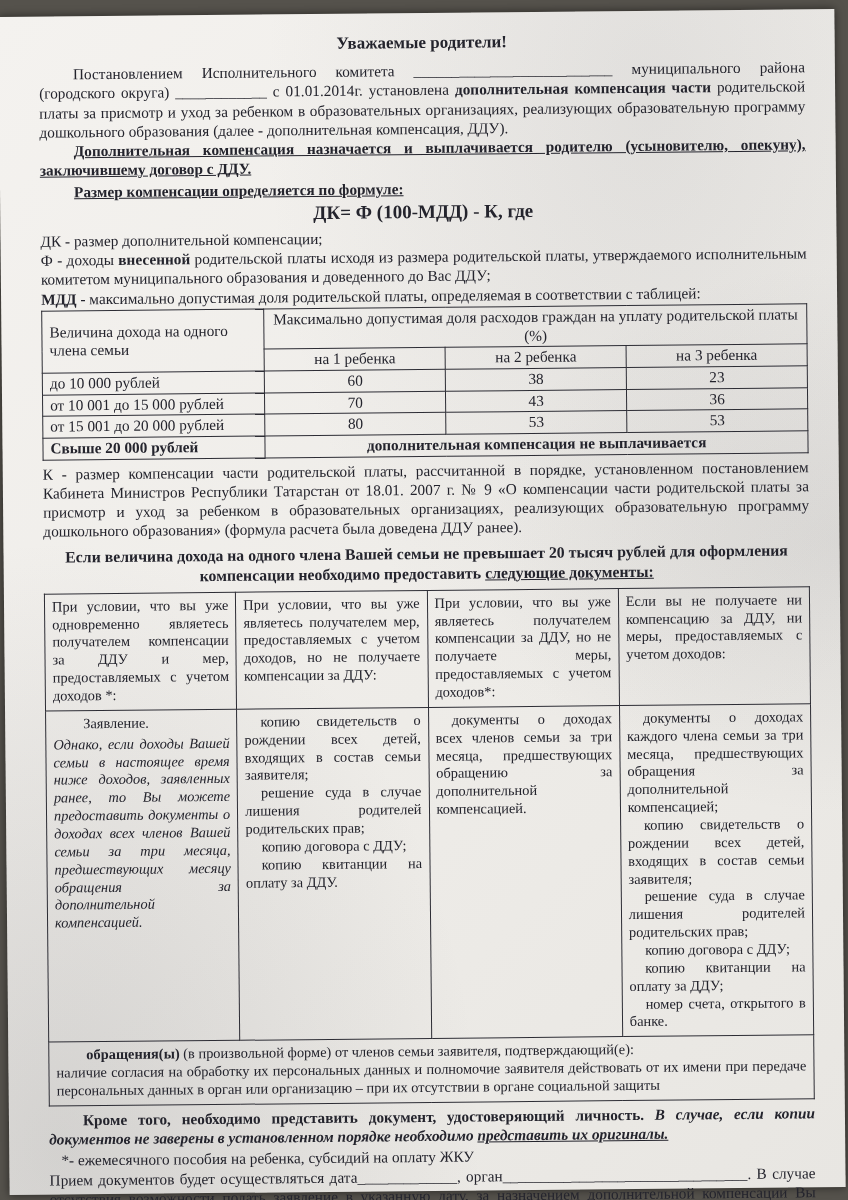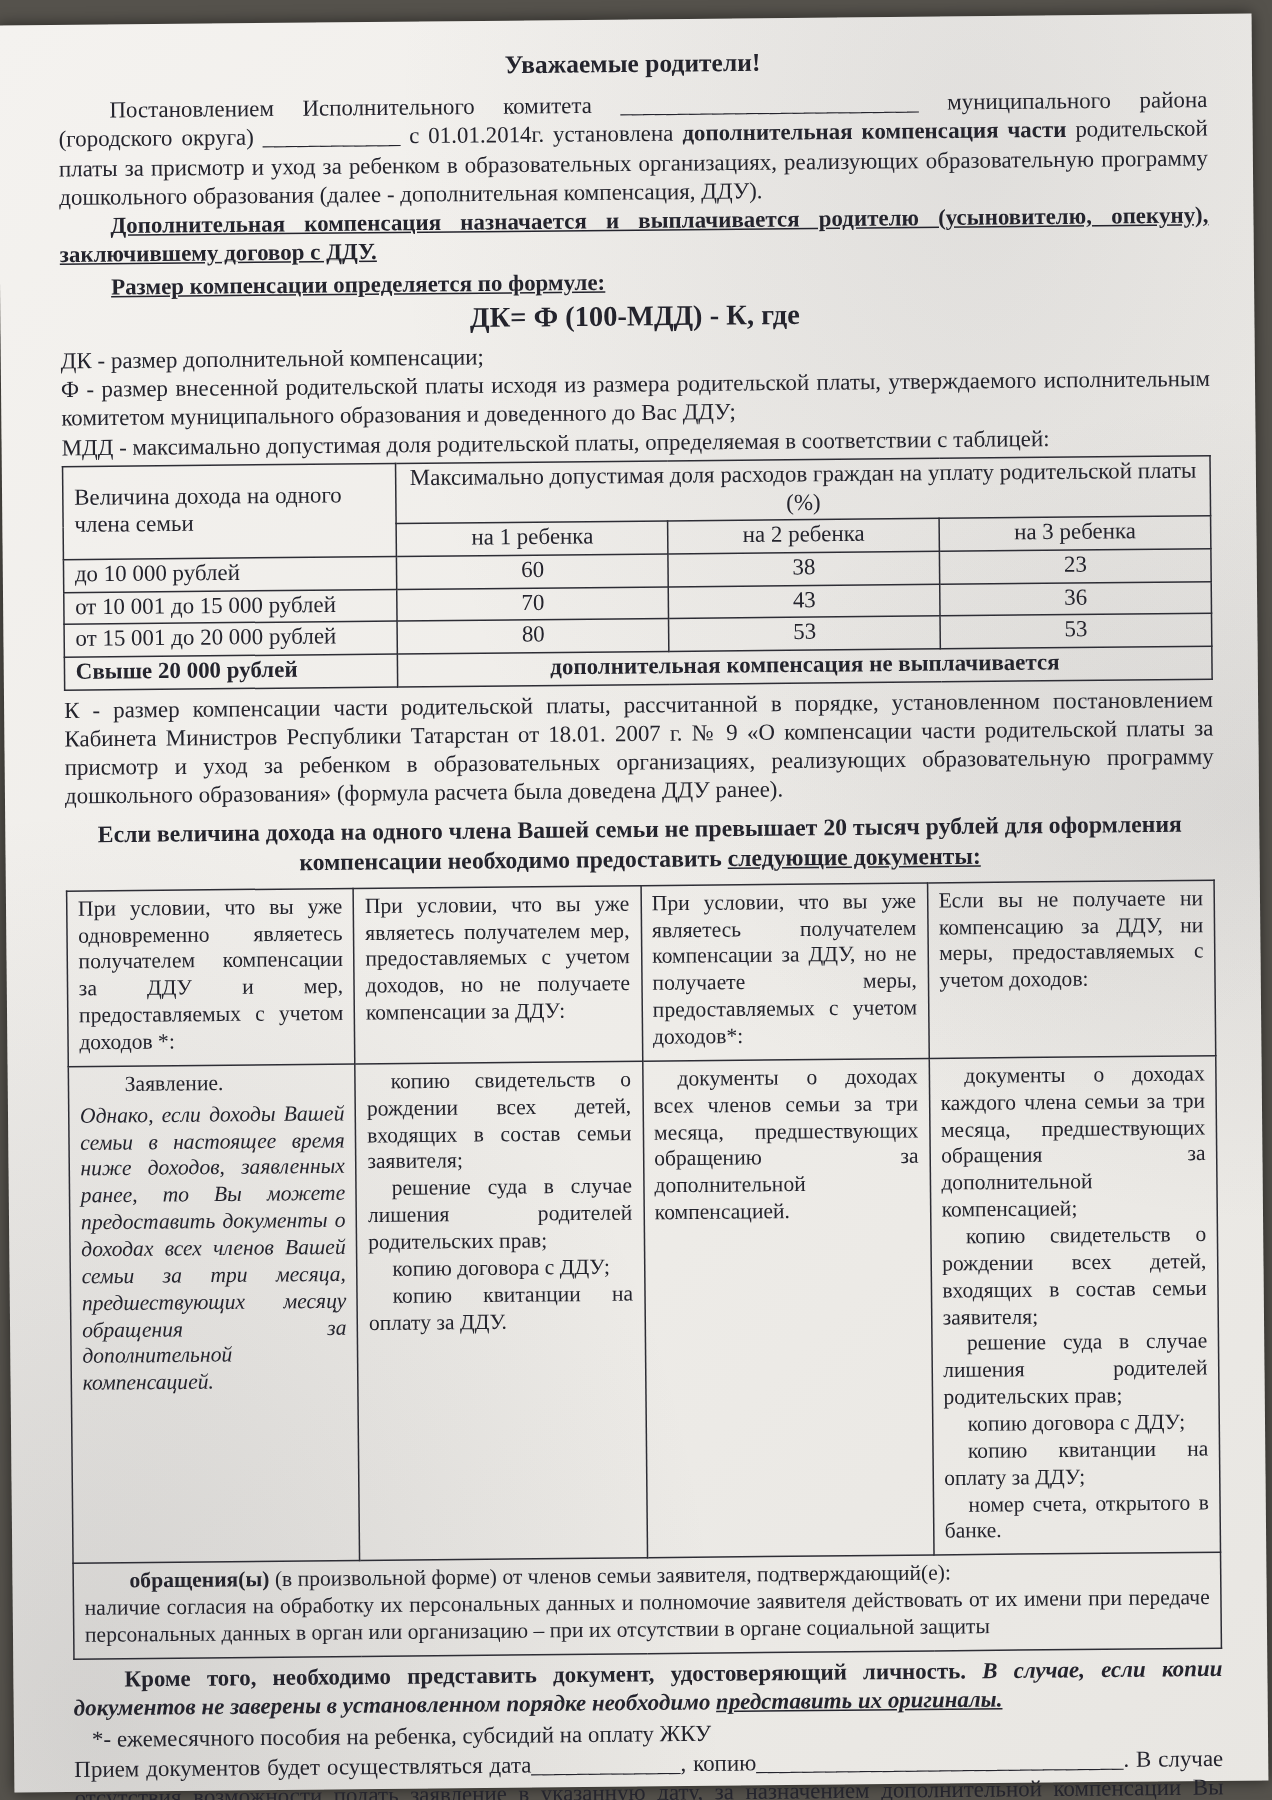--- a/index.html
+++ b/index.html
@@ -56,22 +56,22 @@
 
   <p class="p ind"><span>Постановлением  Исполнительного  комитета  </span><span>__________________________</span><span> муниципального района (городского округа)  </span><span>____________</span><span>  с 01.01.2014г. установлена </span><span style="font-weight: bold;">дополнительная компенсация части</span><span> родительской платы за присмотр и уход за ребенком в образовательных организациях, реализующих образовательную программу дошкольного образования (далее - дополнительная компенсация, ДДУ).</span></p>
 
   <p class="p ind sp"><span style="font-weight: bold; text-decoration: underline;">Дополнительная компенсация назначается и выплачивается родителю (усыновителю, опекуну), заключившему договор с ДДУ.</span></p>
 
   <p class="p ind"><span style="font-weight: bold; text-decoration: underline;">Размер компенсации определяется по формуле:</span></p>
 
   <div class="formula">ДК= Ф (100-МДД) - К,  где</div>
 
   <p class="p"><span>ДК - размер  дополнительной компенсации;</span></p>
-  <p class="p"><span>Ф - размер </span><span style="font-weight: normal;">внесенной</span><span> родительской платы исходя из размера родительской платы, утверждаемого исполнительным комитетом муниципального образования и доведенного до Вас ДДУ;</span></p>
-  <p class="p"><span style="font-weight: normal;">МДД</span><span> - максимально допустимая доля  родительской платы, определяемая в соответствии с таблицей:</span></p>
+  <p class="p"><span>Ф - доходы </span><span style="font-weight: bold;">внесенной</span><span> родительской платы исходя из размера родительской платы, утверждаемого исполнительным комитетом муниципального образования и доведенного до Вас ДДУ;</span></p>
+  <p class="p"><span style="font-weight: bold;">МДД</span><span> - максимально допустимая доля  родительской платы, определяемая в соответствии с таблицей:</span></p>
 
   <table class="t1">
     <tbody>
         <tr>
       <td rowspan="2" style="width:29%">Величина дохода на одного члена семьи</td>
       <td colspan="3" class="c">Максимально допустимая  доля  расходов граждан на уплату родительской платы  (%)</td>
     </tr>
     <tr>
       <td class="c" style="width:23.6%">на 1 ребенка</td>
       <td class="c" style="width:23.6%">на 2 ребенка</td>
@@ -143,15 +143,15 @@
         <div>наличие согласия на обработку их персональных данных и полномочие заявителя действовать от их имени при передаче персональных данных в орган или организацию – при их отсутствии в органе социальной защиты</div>
       </td>
     </tr>
   </tbody>
     </table>
 
   <p class="p ind after"><span style="font-weight: bold;">Кроме того, необходимо представить документ, удостоверяющий личность.  </span><span style="font-weight: bold; font-style: italic;">В случае, если копии документов не заверены в установленном порядке необходимо </span><span style="font-weight: bold; font-style: italic; text-decoration: underline;">представить их оригиналы.</span></p>
 
   <p class="p star"><span>*- ежемесячного пособия на ребенка, субсидий на оплату ЖКУ</span></p>
 
-  <p class="p"><span>Прием документов будет осуществляться дата</span><span>_____________</span><span>, копию</span><span>________________________________</span><span>. В случае отсутствия возможности подать заявление в указанную дату, за назначением дополнительной компенсации Вы можете обратиться в отделение Республиканского центра материальной помощи по месту жительства.</span></p>
+  <p class="p"><span>Прием документов будет осуществляться дата</span><span>_____________</span><span>, орган</span><span>________________________________</span><span>. В случае отсутствия возможности подать заявление в указанную дату, за назначением дополнительной компенсации Вы можете обратиться в отделение Республиканского центра материальной помощи по месту жительства.</span></p>
 
 </div>
 
 </body></html>

